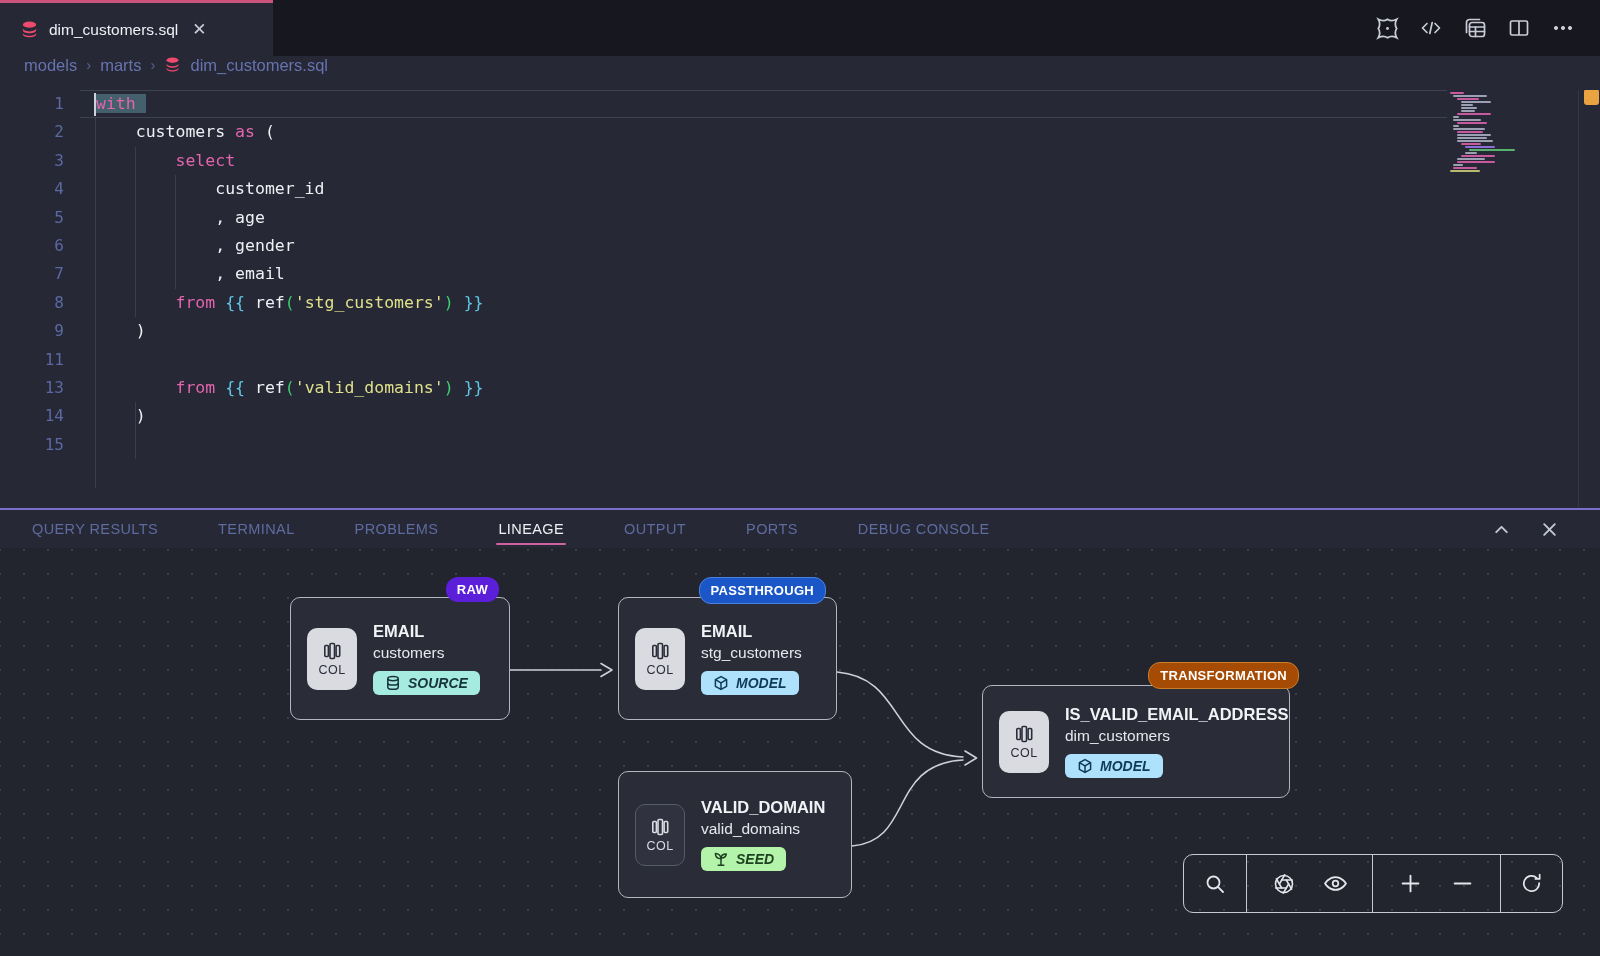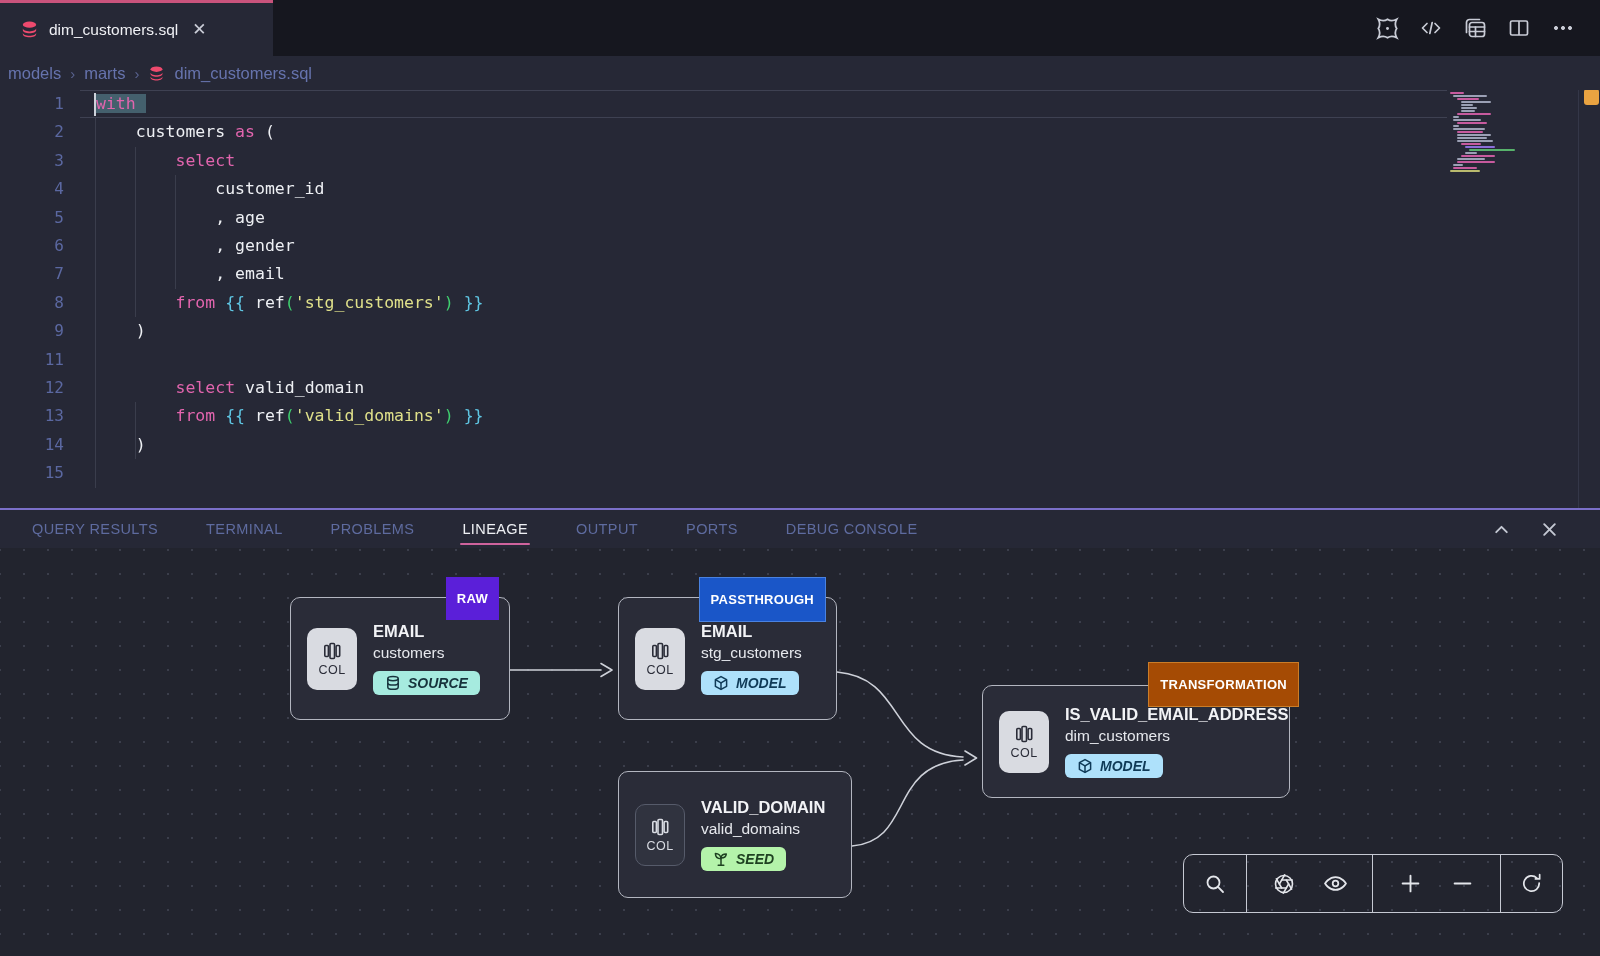--- a/index.html
+++ b/index.html
@@ -16,21 +16,21 @@
     border-top:3px solid var(--tab-accent); display:flex; align-items:center; padding:0 16px 0 20px;
   }
   .file-tab .tab-title { color:#f0f1f5; font-size:15.5px; font-weight:500; margin:0 14px 0 10px; }
   .tab-close { color:#c9ccd6; font-size:17px; cursor:pointer; line-height:1; }
   .hdr-icons { position:absolute; right:24px; top:0; height:56px; display:flex; align-items:center; gap:18px; }
   .hdr-btn { width:26px; height:26px; display:flex; align-items:center; justify-content:center; color:#c9ccd6; }
   .hdr-btn svg { stroke:#c9ccd6; }
 
   
   .breadcrumb { position:absolute; left:0; top:56px; width:1600px; height:34px; background:#262836;
-    display:flex; align-items:center; padding-left:8px; gap:9px; color:#6673ad; font-size:16.5px; }
+    display:flex; padding-left:24px; gap:9px; color:#6673ad; font-size:16.5px; }
   .crumb-sep { color:#59628f; font-size:15px; }
   .breadcrumb .crumb-file { color:#6673ad; }
 
   
   .editor { position:absolute; left:0; top:90px; width:1600px; height:418px; background:#262836; overflow:hidden; }
   .current-line { position:absolute; left:80px; width:1367px; top:0; height:28.4px;
     border-top:1px solid #3e4152; border-bottom:1px solid #3e4152; z-index:0; }
   .guide { position:absolute; width:1px; background:#3a3d4c; z-index:0; }
   #code-rows { position:relative; z-index:1; }
   .code-row { position:relative; height:28.4px; display:flex; font-family:"DejaVu Sans Mono", monospace; font-size:16.5px; }
@@ -48,37 +48,37 @@
   #minimap { position:absolute; left:1450px; top:2px; width:84px; z-index:2; }
   .mm-row { height:2px; margin-bottom:1px; border-radius:1px; }
   .mm-w{background:#9ba0b5}.mm-k{background:#c75a9e}.mm-g{background:#57b26b}.mm-y{background:#b9ba6e}.mm-p{background:#8a6fd8}
   .mm-sep { position:absolute; left:1578px; top:0; width:1px; height:418px; background:#343748; }
   .mm-marker { position:absolute; left:1584px; top:-1px; width:15px; height:16px; border-radius:3px;
     background:var(--minimap-marker); z-index:3; }
 
   
   .panel-divider { position:absolute; left:0; top:508px; width:1600px; height:2px; background:var(--panel-divider); cursor:row-resize; }
   .panel-tabs { position:absolute; left:0; top:510px; width:1372px; height:38px; background:#262836;
-    display:flex; align-items:center; padding-left:32px; gap:48px; }
+    display:flex; align-items:center; padding-left:32px; gap:60px; }
   .ptab { height:100%; display:flex; align-items:center; position:relative; color:#5e6b9f;
     font-size:14.5px; font-weight:500; letter-spacing:0.4px; cursor:pointer; }
   .ptab.active { color:#eef0f4; }
   .ptab.active::after { content:''; position:absolute; left:-2px; right:-2px; bottom:3px; height:2px;
     background:var(--tab-underline); border-radius:1px; }
   .panel-bar-icons { position:absolute; right:40px; top:510px; height:38px; display:flex; align-items:center; gap:26px; }
   .panel-bar-icons .pbtn { color:#c4c8d3; display:flex; align-items:center; justify-content:center; width:22px; height:22px; }
 
   
   .canvas { position:absolute; left:0; top:548px; width:1600px; height:408px; background:#22242e;
     background-image:radial-gradient(#3b3e4b 1.1px, transparent 1.2px); background-size:24px 24px; background-position:12px 14px; }
   #edges { position:absolute; left:0; top:0; pointer-events:none; }
 
   .node { position:absolute; background:#2a2c38; border:1px solid #b3b6c0; border-radius:10px;
     display:flex; align-items:center; gap:16px; padding:0 16px; }
-  .node-tag { position:absolute; top:-21px; right:10px; border-radius:0; padding:14px 11px;
+  .node-tag { position:absolute; top:-21px; right:10px; border-radius:12px; padding:5px 11px;
     color:#ffffff; font-size:13px; font-weight:700; letter-spacing:0.3px; }
   .tag-raw { background:var(--raw); }
   .tag-passthrough { background:var(--passthrough); border:1px solid #4a82e0; }
   .tag-transformation { background:var(--transformation); border:1px solid #cb7d28; right:-10px; top:-24px; }
   .col-tile { width:50px; height:62px; border-radius:10px; display:flex; flex-direction:column;
     align-items:center; justify-content:center; gap:2px; flex:0 0 50px; }
   .col-tile.light { background:#d9dbe1; color:#2a2c38; }
   .col-tile.dark { background:#30333f; border:1px solid #565b6a; color:#d9dce3; }
   .col-label { font-size:12.5px; font-weight:400; letter-spacing:0.5px; }
   .node-title { color:#f2f3f6; font-size:16.5px; font-weight:700; margin-bottom:3px; }
@@ -203,24 +203,20 @@
         <div class="code-row">
           <div class="ln">8</div>
           <div class="lc"><span class="tok-id">        </span><span class="tok-kw">from</span><span class="tok-id"> </span><span class="tok-br">{{</span><span class="tok-id"> ref</span><span class="tok-pa">(</span><span class="tok-st">'stg_customers'</span><span class="tok-pa">)</span><span class="tok-id"> </span><span class="tok-br">}}</span></div>
         </div>
         <div class="code-row">
           <div class="ln">9</div>
           <div class="lc"><span class="tok-id">    )</span></div>
         </div>
         <div class="code-row">
           <div class="ln">11</div>
-        </div>
-        <div class="code-row">
-          <div class="ln">12</div>
-          <div class="lc"><span class="tok-id">        </span><span class="tok-kw">select</span><span class="tok-id"> valid_domain</span></div>
         </div>
         <div class="code-row">
           <div class="ln">13</div>
           <div class="lc"><span class="tok-id">        </span><span class="tok-kw">from</span><span class="tok-id"> </span><span class="tok-br">{{</span><span class="tok-id"> ref</span><span class="tok-pa">(</span><span class="tok-st">'valid_domains'</span><span class="tok-pa">)</span><span class="tok-id"> </span><span class="tok-br">}}</span></div>
         </div>
         <div class="code-row">
           <div class="ln">14</div>
           <div class="lc"><span class="tok-id">    )</span></div>
         </div>
         <div class="code-row">

